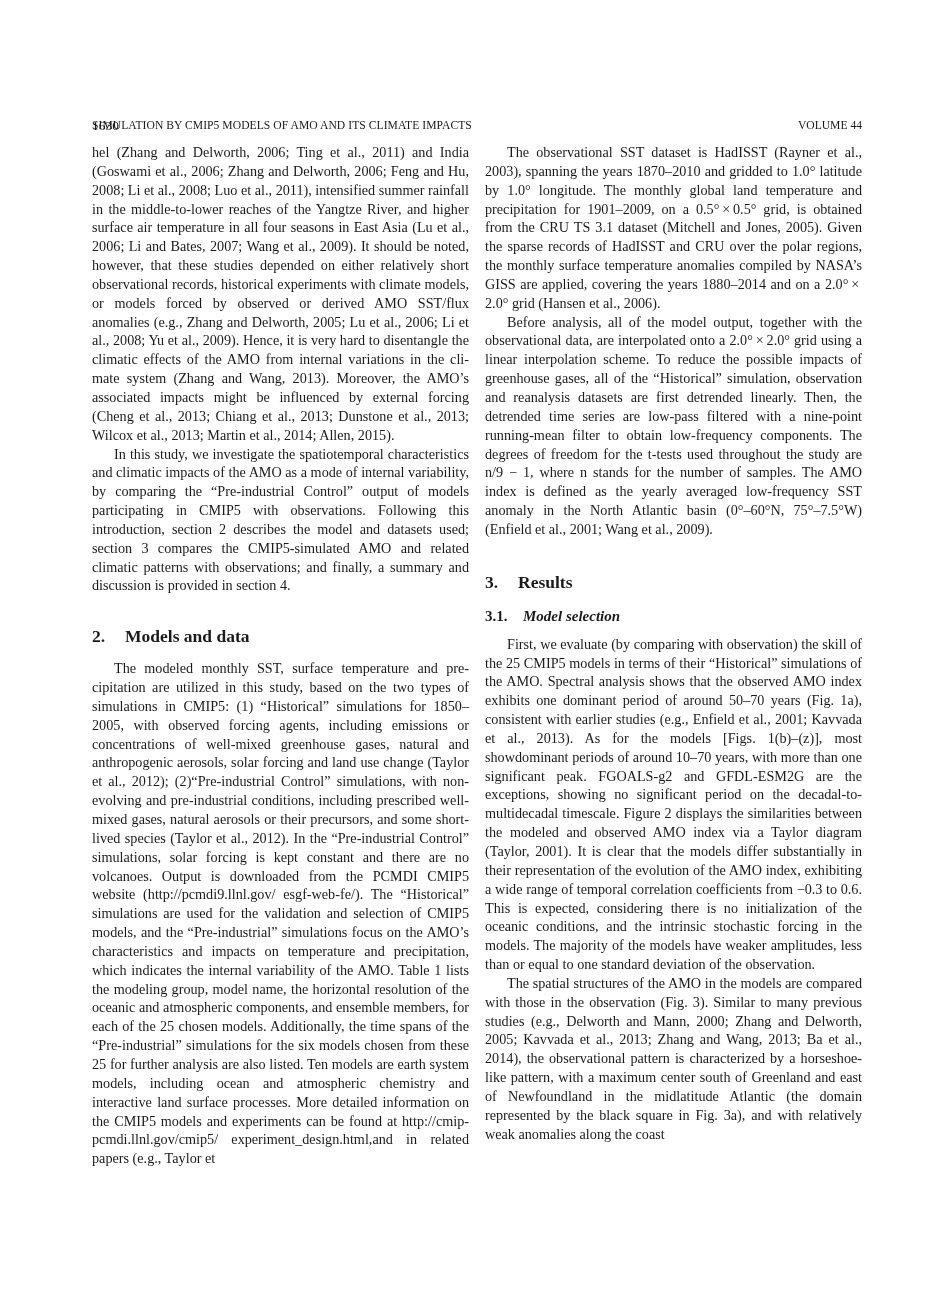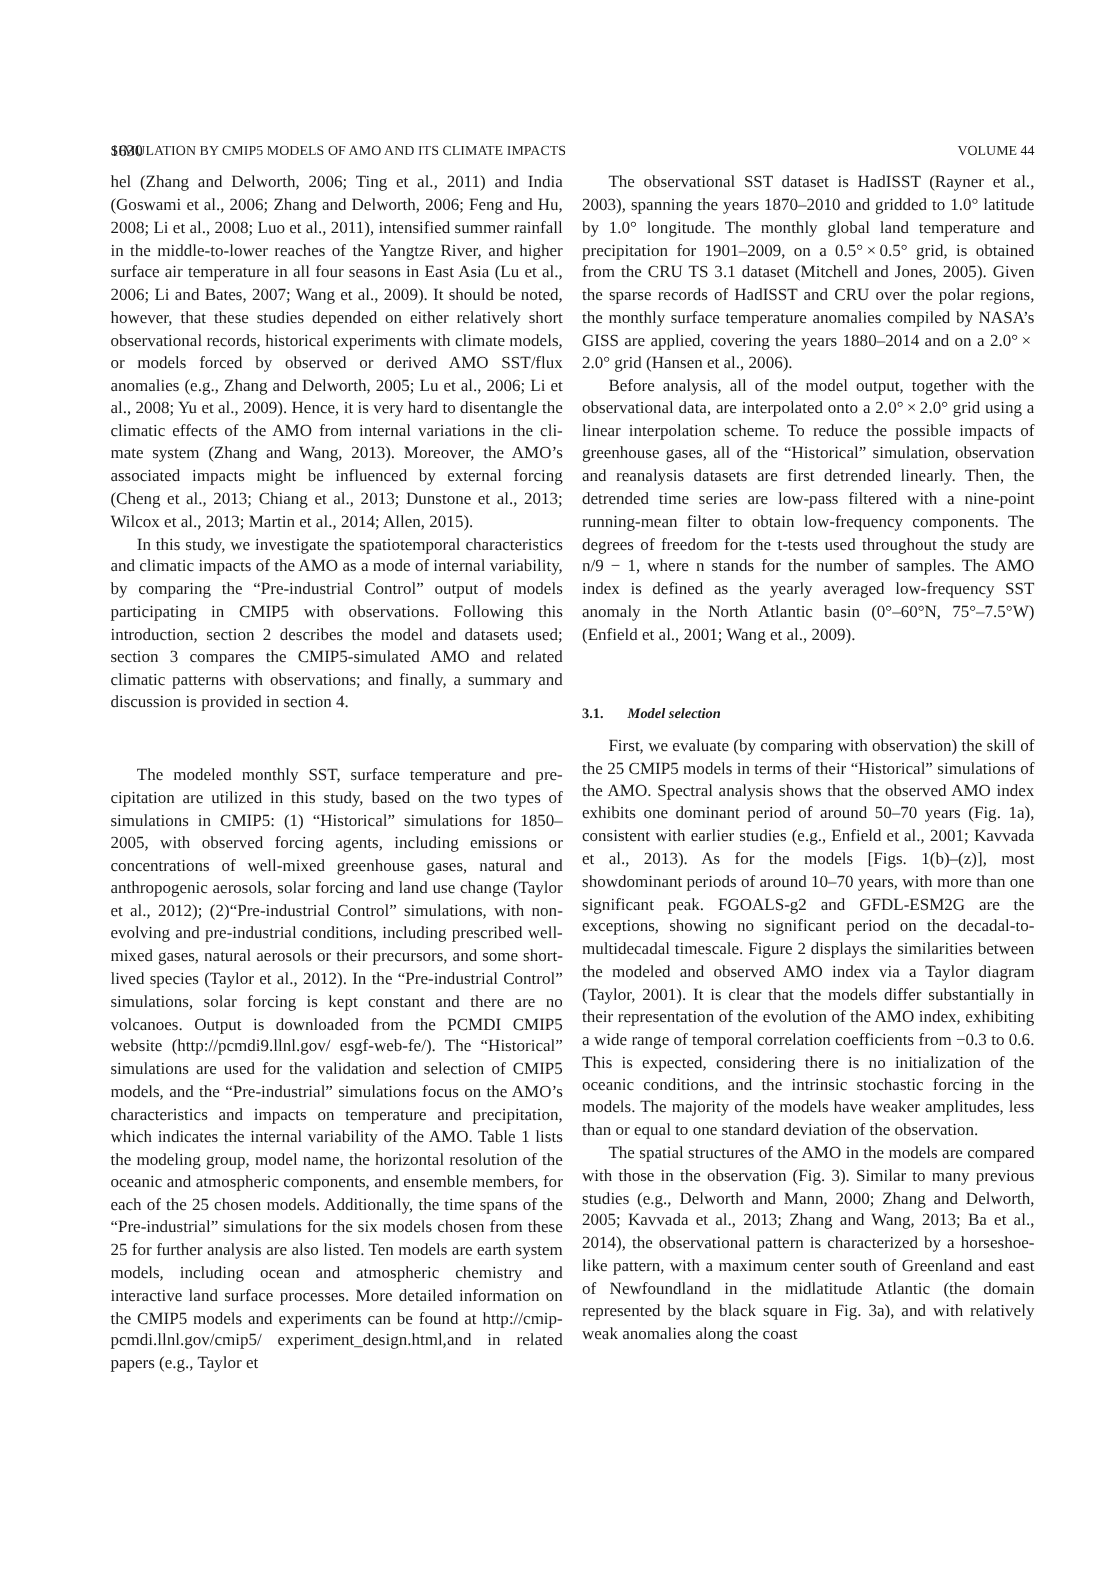--- a/index.html
+++ b/index.html
@@ -74,21 +74,21 @@
       margin: 0;
       text-align: left;
     }
     h2.section .num {
       display: inline-block;
       width: 33px;
     }
     h3.subsection {
       font-family: "Liberation Serif", "DejaVu Serif", serif;
       font-weight: bold;
-      font-size: 12px;
+      font-size: 15px;
       line-height: 18px;
       margin: 0;
       text-align: left;
     }
     h3.subsection .num {
       display: inline-block;
       width: 38px;
     }
     h3.subsection .txt {
       font-style: italic;
@@ -106,30 +106,36 @@
   <span class="page-num">1630</span>
   <span class="title">SIMULATION BY CMIP5 MODELS OF AMO AND ITS CLIMATE IMPACTS</span>
   <span class="volume">VOLUME 44</span>
 </div>
 
 <div class="col left">
   <p class="last-line-left">hel (Zhang and Delworth, 2006; Ting et al., 2011) and India (Goswami et al., 2006; Zhang and Delworth, 2006; Feng and Hu, 2008; Li et al., 2008; Luo et al., 2011), intensified sum­mer rainfall in the middle-to-lower reaches of the Yangtze River, and higher surface air temperature in all four seasons in East Asia (Lu et al., 2006; Li and Bates, 2007; Wang et al., 2009).  It should be noted, however, that these studies depended on either relatively short observational records, his­torical experiments with climate models, or models forced by observed or derived AMO SST/flux anomalies (e.g., Zhang and Delworth, 2005; Lu et al., 2006; Li et al., 2008; Yu et al., 2009).  Hence, it is very hard to disentangle the cli­matic effects of the AMO from internal variations in the cli­mate system (Zhang and Wang, 2013). Moreover, the AMO’s associated impacts might be influenced by external forcing (Cheng et al., 2013; Chiang et al., 2013; Dunstone et al., 2013; Wilcox et al., 2013; Martin et al., 2014; Allen, 2015).</p>
   <p class="indent last-line-left">In this study, we investigate the spatiotemporal charac­teristics and climatic impacts of the AMO as a mode of in­ternal variability, by comparing the “Pre-industrial Control” output of models participating in CMIP5 with observations. Following this introduction, section 2 describes the model and datasets used; section 3 compares the CMIP5-simulated AMO and related climatic patterns with observations; and fi­nally, a summary and discussion is provided in section 4.</p>
 
   <div class="gap-before-h2"></div>
+  <h2 class="section">
+    <span class="num">2.</span><span>Models and data</span>
+  </h2>
   <div class="gap-after-h2"></div>
 
   <p class="indent">The modeled monthly SST, surface temperature and pre­cipitation are utilized in this study, based on the two types of simulations in CMIP5: (1) “Historical” simulations for 1850–2005, with observed forcing agents, including emissions or concentrations of well-mixed greenhouse gases, natural and anthropogenic aerosols, solar forcing and land use change (Taylor et al., 2012); (2)“Pre-industrial Control” simulations, with non-evolving and pre-industrial conditions, including prescribed well-mixed gases, natural aerosols or their precur­sors, and some short-lived species (Taylor et al., 2012).  In the “Pre-industrial Control” simulations, solar forcing is kept constant and there are no volcanoes.  Output is downloaded from the PCMDI CMIP5 website (http://pcmdi9.llnl.gov/ esgf-web-fe/).  The “Historical” simulations are used for the validation and selection of CMIP5 models, and the “Pre-industrial” simulations focus on the AMO’s characteristics and impacts on temperature and precipitation, which indi­cates the internal variability of the AMO. Table 1 lists the modeling group, model name, the horizontal resolution of the oceanic and atmospheric components, and ensemble mem­bers, for each of the 25 chosen models. Additionally, the time spans of the “Pre-industrial” simulations for the six mod­els chosen from these 25 for further analysis are also listed. Ten models are earth system models, including ocean and at­mospheric chemistry and interactive land surface processes. More detailed information on the CMIP5 models and ex­periments can be found at http://cmip-pcmdi.llnl.gov/cmip5/ experiment_design.html,and in related papers (e.g., Taylor et</p>
 </div>
 
 <div class="col right">
   <p class="indent last-line-left">The observational SST dataset is HadISST (Rayner et al., 2003), spanning the years 1870–2010 and gridded to 1.0° lat­itude by 1.0° longitude.  The monthly global land tempera­ture and precipitation for 1901–2009, on a 0.5° × 0.5° grid, is obtained from the CRU TS 3.1 dataset (Mitchell and Jones, 2005).  Given the sparse records of HadISST and CRU over the polar regions, the monthly surface temperature anomalies compiled by NASA’s GISS are applied, covering the years 1880–2014 and on a 2.0° × 2.0° grid (Hansen et al., 2006).</p>
   <p class="indent last-line-left">Before analysis, all of the model output, together with the observational data, are interpolated onto a 2.0° × 2.0° grid using a linear interpolation scheme.  To reduce the possible impacts of greenhouse gases, all of the “Historical” simula­tion, observation and reanalysis datasets are first detrended linearly.  Then, the detrended time series are low-pass fil­tered with a nine-point running-mean filter to obtain low-frequency components. The degrees of freedom for the t-tests used throughout the study are n/9 − 1, where n stands for the number of samples. The AMO index is defined as the yearly averaged low-frequency SST anomaly in the North Atlantic basin (0°–60°N, 75°–7.5°W) (Enfield et al., 2001; Wang et al., 2009).</p>
 
   <div class="gap-before-h2"></div>
+  <h2 class="section">
+    <span class="num">3.</span><span>Results</span>
+  </h2>
   <div class="gap-before-h3"></div>
   <h3 class="subsection">
     <span class="num">3.1.</span><span class="txt">Model selection</span>
   </h3>
   <div class="gap-after-h3"></div>
 
   <p class="indent last-line-left">First, we evaluate (by comparing with observation) the skill of the 25 CMIP5 models in terms of their “Historical” simulations of the AMO. Spectral analysis shows that the ob­served AMO index exhibits one dominant period of around 50–70 years (Fig. 1a), consistent with earlier studies (e.g., Enfield et al., 2001; Kavvada et al., 2013). As for the models [Figs. 1(b)–(z)], most showdominant periods of around 10–70 years, with more than one significant peak.  FGOALS-g2 and GFDL-ESM2G are the exceptions, showing no signifi­cant period on the decadal-to-multidecadal timescale. Figure 2 displays the similarities between the modeled and observed AMO index via a Taylor diagram (Taylor, 2001).  It is clear that the models differ substantially in their representation of the evolution of the AMO index, exhibiting a wide range of temporal correlation coefficients from −0.3 to 0.6.  This is expected, considering there is no initialization of the oceanic conditions, and the intrinsic stochastic forcing in the models. The majority of the models have weaker amplitudes, less than or equal to one standard deviation of the observation.</p>
   <p class="indent">The spatial structures of the AMO in the models are com­pared with those in the observation (Fig. 3). Similar to many previous studies (e.g., Delworth and Mann, 2000; Zhang and Delworth, 2005; Kavvada et al., 2013; Zhang and Wang, 2013; Ba et al., 2014), the observational pattern is charac­terized by a horseshoe-like pattern, with a maximum center south of Greenland and east of Newfoundland in the midlati­tude Atlantic (the domain represented by the black square in Fig. 3a), and with relatively weak anomalies along the coast</p>
 </div>
 

